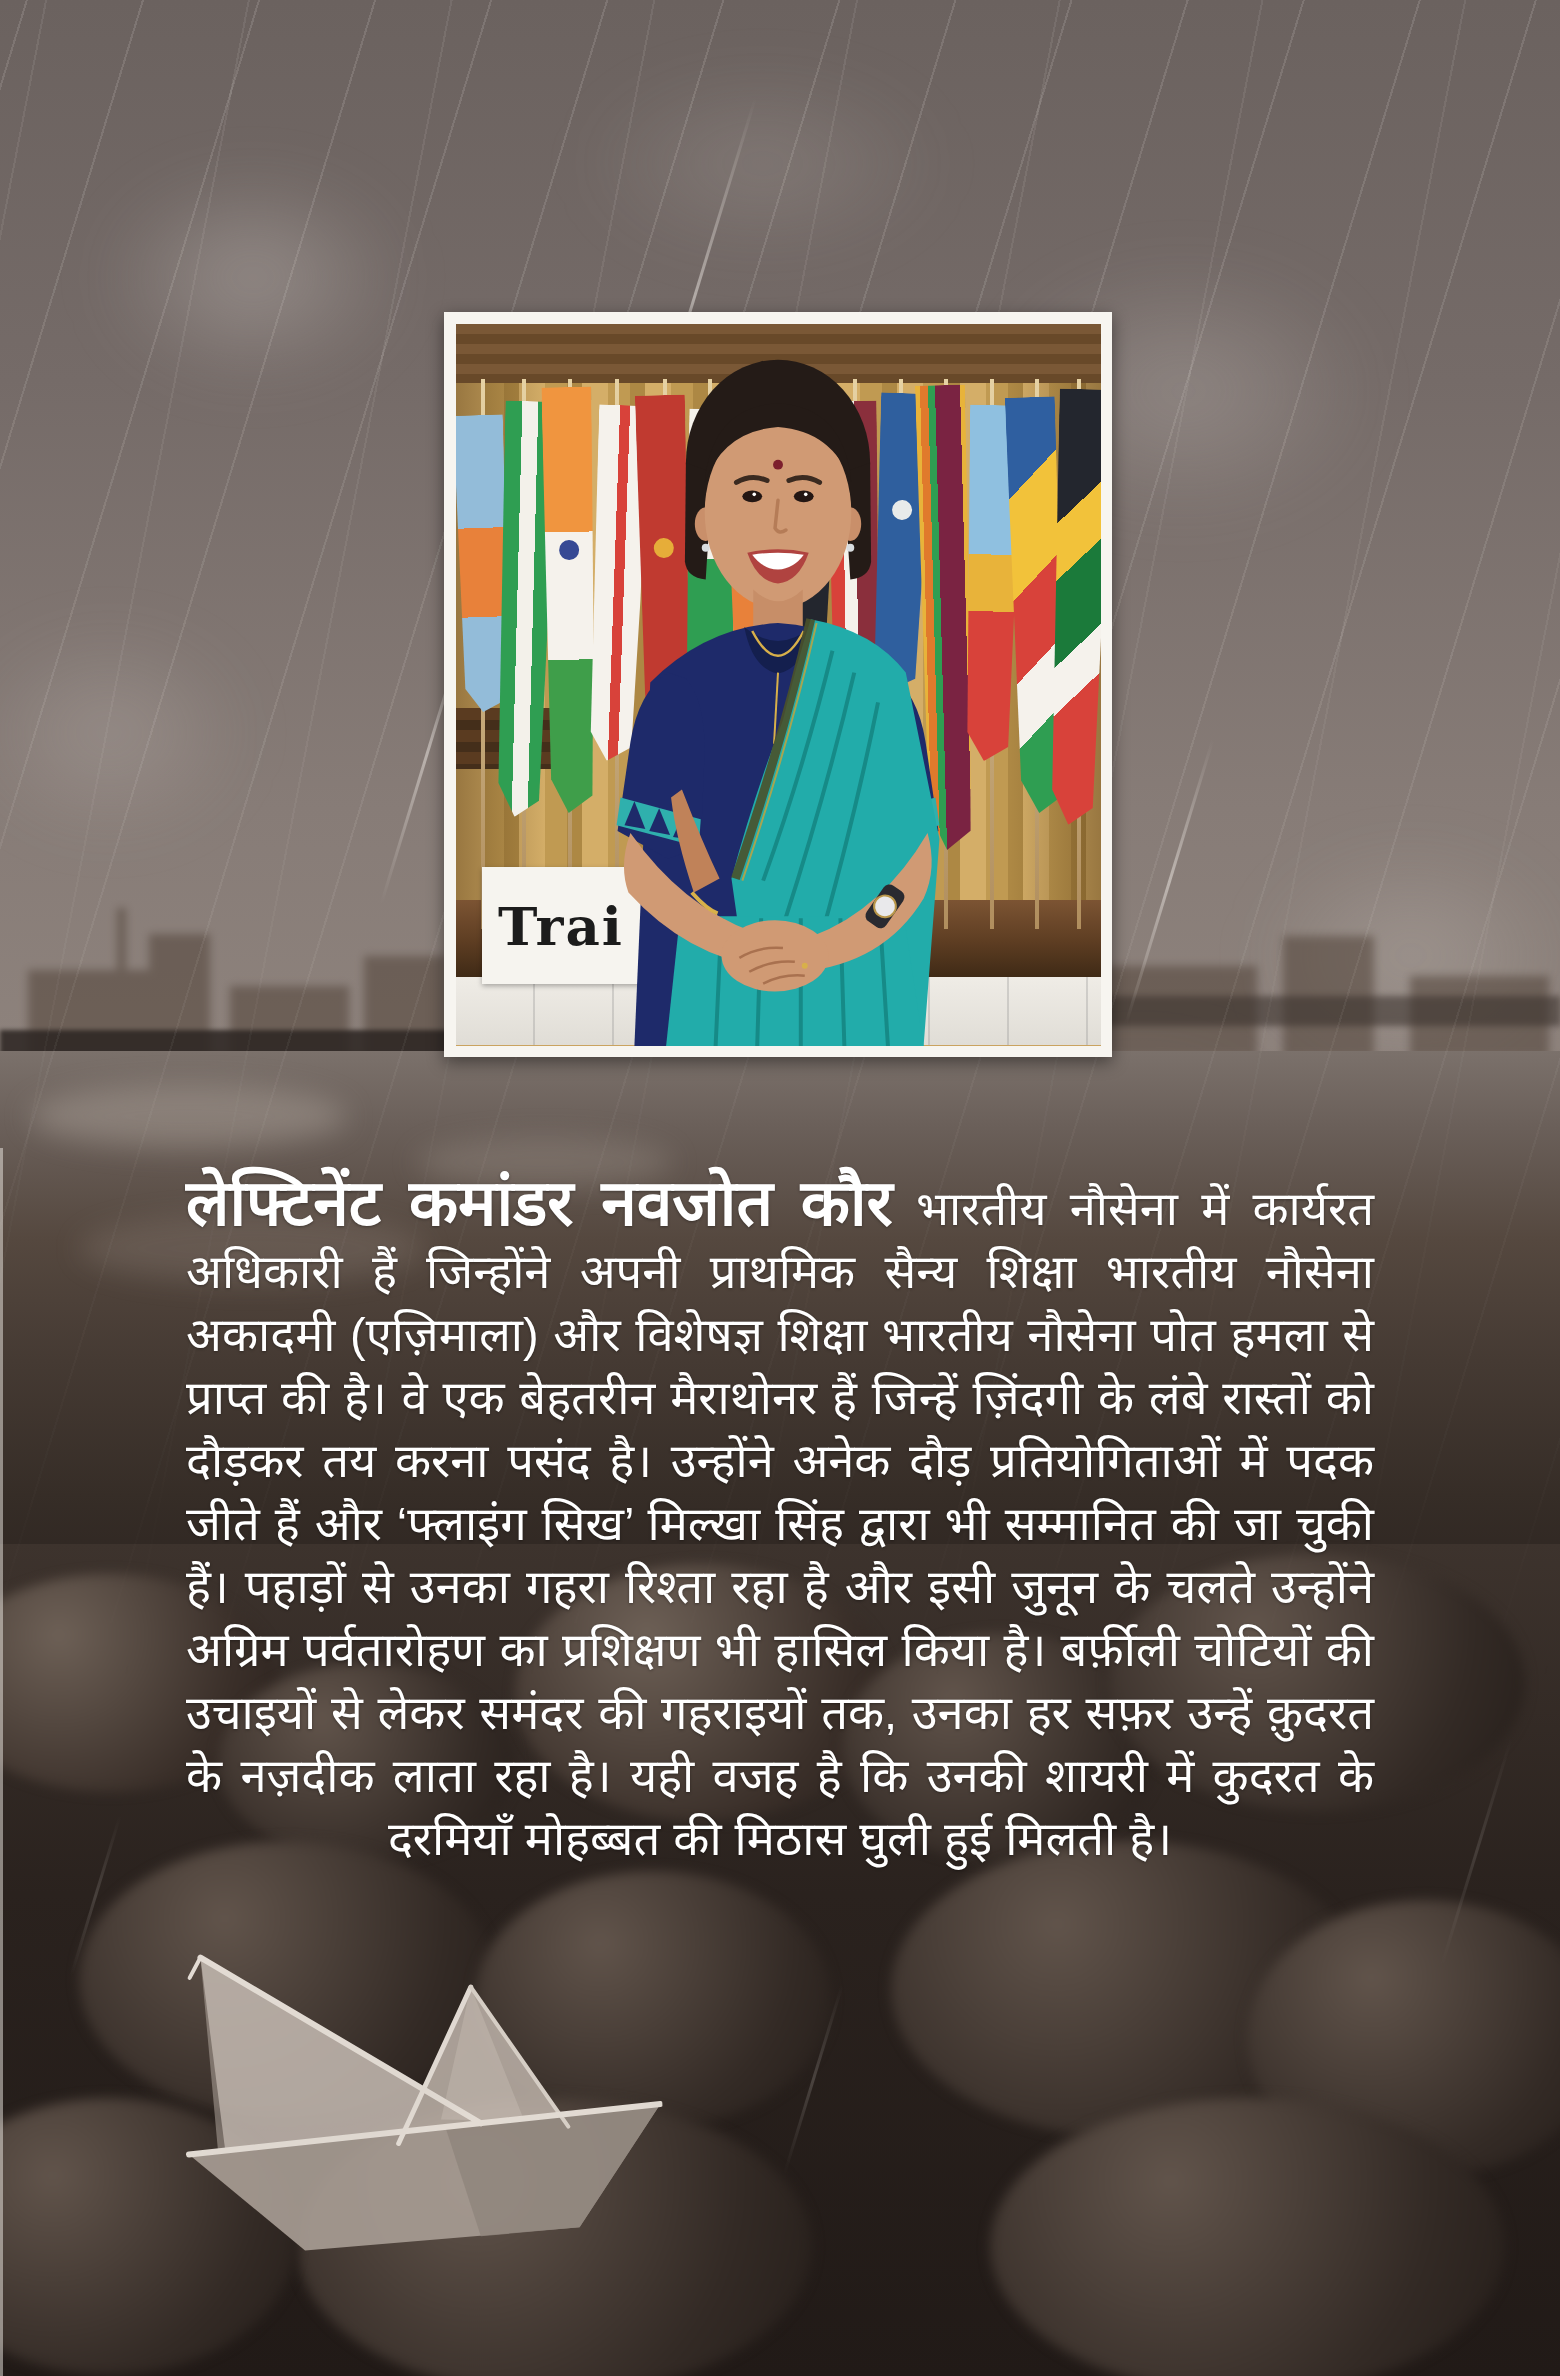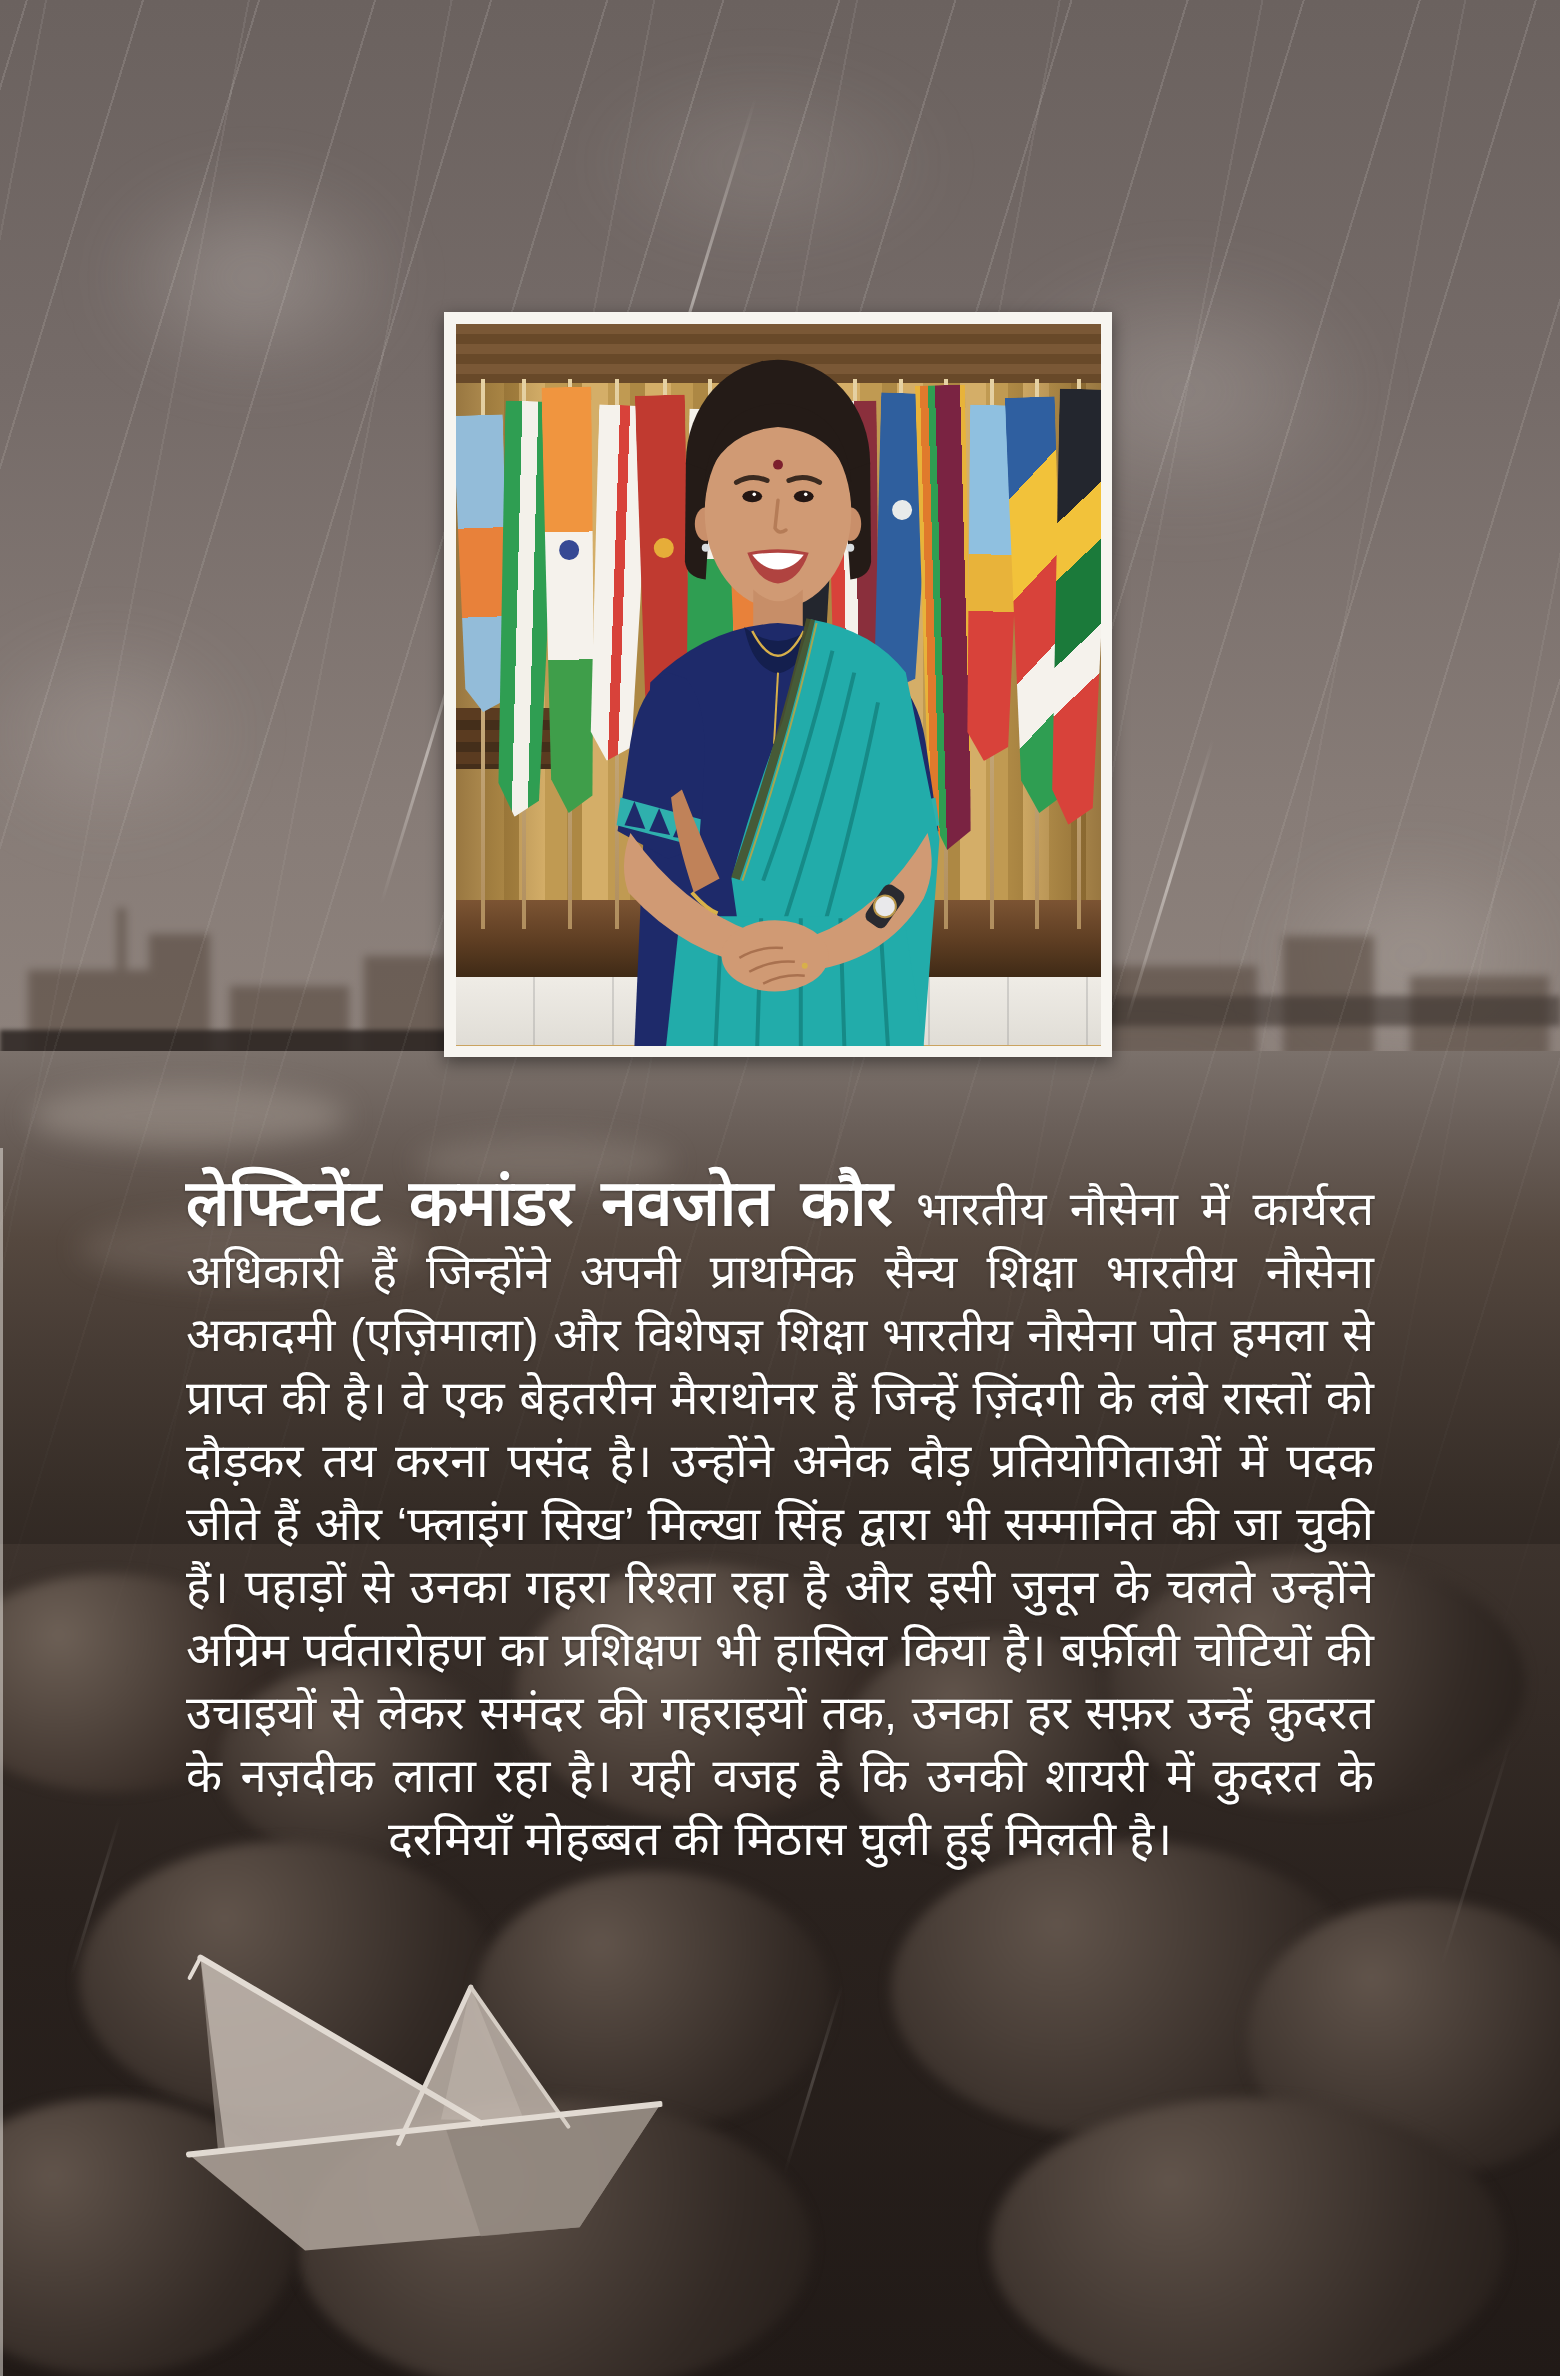--- a/index.html
+++ b/index.html
@@ -220,20 +220,23 @@
           </div>
           <div class="pole" style="left: 488px;"></div>
           <div class="flag" style="left: 465px; top: 10px; width: 50px; height: 465px; transform: rotate(-1.5deg); background: linear-gradient(90deg, rgb(232, 179, 58) 0%, rgb(232, 179, 58) 10%, rgb(224, 122, 44) 10%, rgb(224, 122, 44) 26%, rgb(47, 158, 82) 26%, rgb(47, 158, 82) 40%, rgb(122, 35, 66) 40%, rgb(122, 35, 66) 90%, rgb(232, 179, 58) 90%, rgb(232, 179, 58) 100%);"></div>
           <div class="pole" style="left: 534px;"></div>
           <div class="flag" style="left: 511px; top: 30px; width: 50px; height: 356px; transform: rotate(1deg); background: linear-gradient(rgb(143, 192, 224) 0%, rgb(143, 192, 224) 42%, rgb(232, 179, 58) 42%, rgb(232, 179, 58) 58%, rgb(216, 66, 58) 58%, rgb(216, 66, 58) 100%);"></div>
           <div class="pole" style="left: 579px;"></div>
           <div class="flag" style="left: 556px; top: 22px; width: 50px; height: 416px; transform: rotate(-2deg); background: linear-gradient(135deg, rgb(47, 95, 160) 0%, rgb(47, 95, 160) 22%, rgb(242, 194, 58) 22%, rgb(242, 194, 58) 44%, rgb(216, 66, 58) 44%, rgb(216, 66, 58) 62%, rgb(245, 242, 236) 62%, rgb(245, 242, 236) 76%, rgb(47, 158, 82) 76%, rgb(47, 158, 82) 100%);"></div>
           <div class="pole" style="left: 621px;"></div>
           <div class="flag" style="left: 598px; top: 14px; width: 50px; height: 436px; transform: rotate(1.5deg); background: linear-gradient(135deg, rgb(35, 38, 46) 0%, rgb(35, 38, 46) 28%, rgb(242, 194, 58) 28%, rgb(242, 194, 58) 40%, rgb(27, 122, 58) 40%, rgb(27, 122, 58) 58%, rgb(245, 242, 236) 58%, rgb(245, 242, 236) 68%, rgb(216, 66, 58) 68%, rgb(216, 66, 58) 100%);"></div>
         </div>
+      <div class="sign">
+        <span>Trai</span>
+      </div>
 
       <svg class="woman" width="645" height="722" viewBox="0 0 651 729">
         <g>
 
           <ellipse cx="325" cy="140" rx="93" ry="104" fill="#241b17"></ellipse>
           <path d="M232,140 L231,240 Q233,256 252,258 L259,150 Z" fill="#241b17"></path>
           <path d="M418,140 L419,240 Q417,256 398,258 L391,150 Z" fill="#241b17"></path>
 
           <ellipse cx="252" cy="202" rx="11" ry="17" fill="#c98f6a"></ellipse>
           <ellipse cx="398" cy="202" rx="11" ry="17" fill="#c98f6a"></ellipse>

